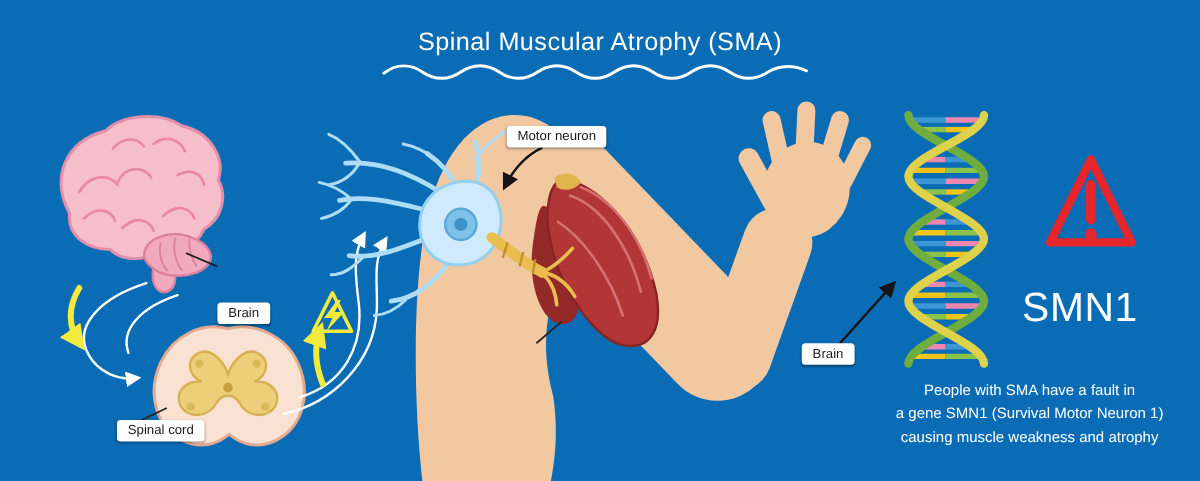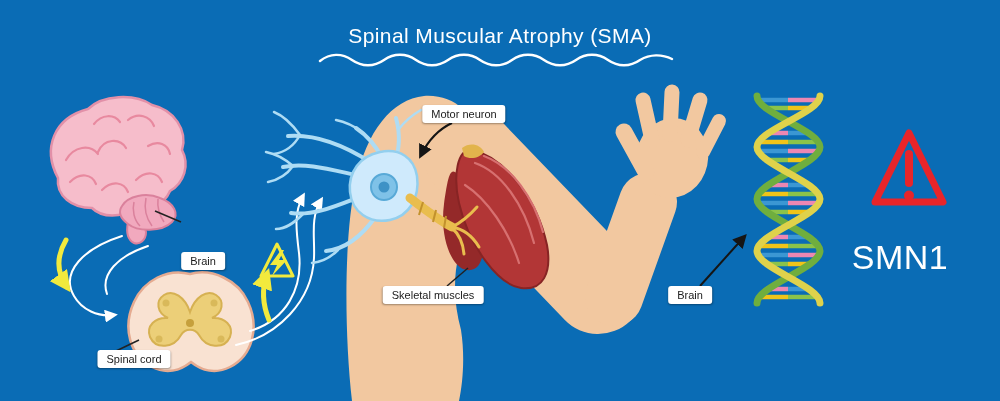--- a/index.html
+++ b/index.html
@@ -210,18 +210,22 @@
       <path d="M116,351 L139,340" stroke="#222222" stroke-width="1.5"></path>
       <path d="M447,286 L468,268" stroke="#222222" stroke-width="1.5"></path>
     </g>
   </svg>
 
   <div class="title">Spinal Muscular Atrophy (SMA)</div>
 
   <div class="tag tag-motor-neuron">Motor neuron</div>
   <div class="tag tag-brain">Brain</div>
   <div class="tag tag-spinal-cord">Spinal cord</div>
-  <div class="tag tag-skeletal">Skeletal muscles</div>
   <div class="tag tag-gene">Brain</div>
 
   <div class="smn1">SMN1</div>
 
+  <div class="desc">
+    <div>People with SMA have a fault in</div>
+    <div>a gene SMN1 (Survival Motor Neuron 1)</div>
+    <div>causing muscle weakness and atrophy</div>
+  </div>
 </div>
 
 </body></html>

